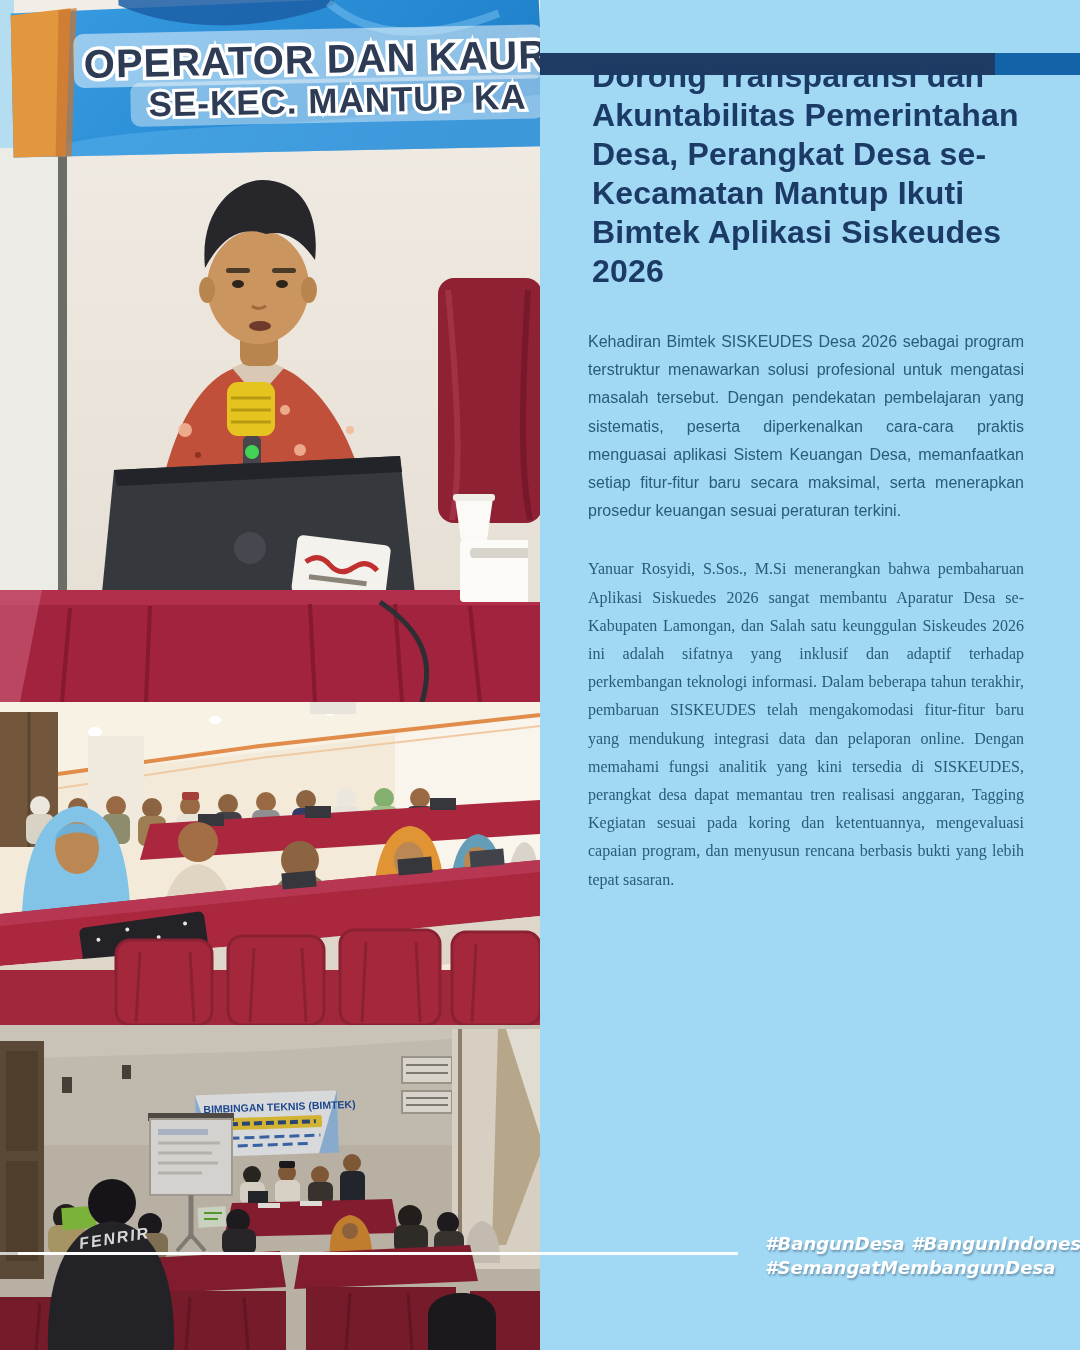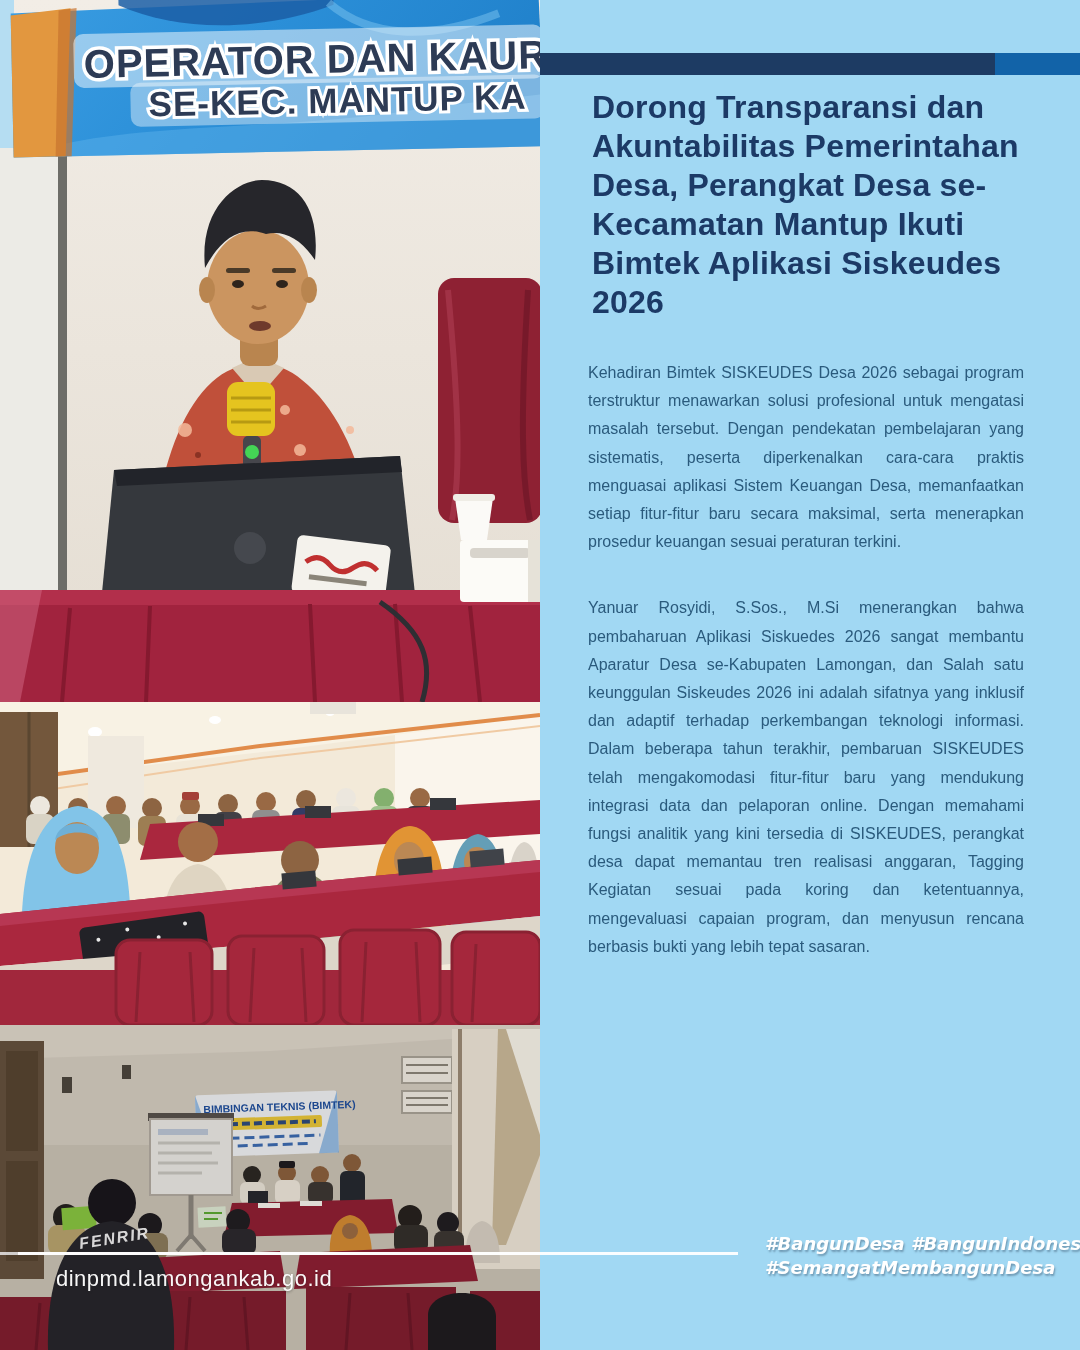--- a/index.html
+++ b/index.html
@@ -32,32 +32,32 @@
   }
 
   
   .top-bar{position:absolute;left:540px;top:53px;width:540px;height:22px;display:flex;}
   .top-bar-navy{width:455px;height:100%;background:var(--c-bar_navy,#1d3b63);}
   .top-bar-blue{flex:1;height:100%;background:var(--c-bar_blue,#1263a8);}
 
   
   .content{position:absolute;left:588px;top:0;width:440px;}
   h1.title{
-    margin:88px 0 0 4px;width:442px;
+    margin:57px 0 0 4px;width:442px;
     font-size:32px;line-height:39px;font-weight:bold;
     color:var(--c-title,#1c3a66);letter-spacing:.2px;
   }
   p.body-par{
     margin:0;width:436px;
     font-size:16px;line-height:28.2px;
     color:var(--c-body,#2a5a7c);
     text-align:justify;text-justify:inter-word;
   }
   p.par1{margin-top:37px;}
-  p.par2{margin-top:38px;}
+  p.par2{margin-top:30px;font-family:Liberation Serif, serif;}
 
   
   .hashtags{
     position:absolute;left:765px;top:1232px;z-index:6;
     font-family:"DejaVu Sans",sans-serif;
     font-style:italic;font-weight:bold;
     font-size:18px;line-height:24px;
     color:var(--c-hashtag,#fff);
     text-shadow:1px 2px 2px rgba(70,100,125,.55);
     white-space:nowrap;
@@ -441,21 +441,20 @@
           <text x="80" y="224" transform="rotate(-9 80 224)" font-family="Liberation Sans, sans-serif" font-size="16" font-weight="bold" font-style="italic" fill="#ffffff" opacity="0.92" letter-spacing="2">FENRIR</text>
         </g>
 
         <path d="M428,290 C428,276 444,268 462,268 C482,268 496,278 496,292 L496,325 L428,325 Z" fill="#1c1a1e"></path>
 
         <rect x="0" y="227" width="540" height="3" fill="#ffffff" opacity="0.85"></rect>
         <rect x="0" y="0" width="540" height="325" fill="#1c1814" opacity="0.10"></rect>
       </svg>
     </figure>
 
-    <div class="watermark">dinpmd.lamongankab.go.id</div>
   </div>
 
   <div class="divider-line"></div>
 
   <div class="top-bar">
     <div class="top-bar-navy"></div>
     <div class="top-bar-blue"></div>
   </div>
 
   <main class="content">

